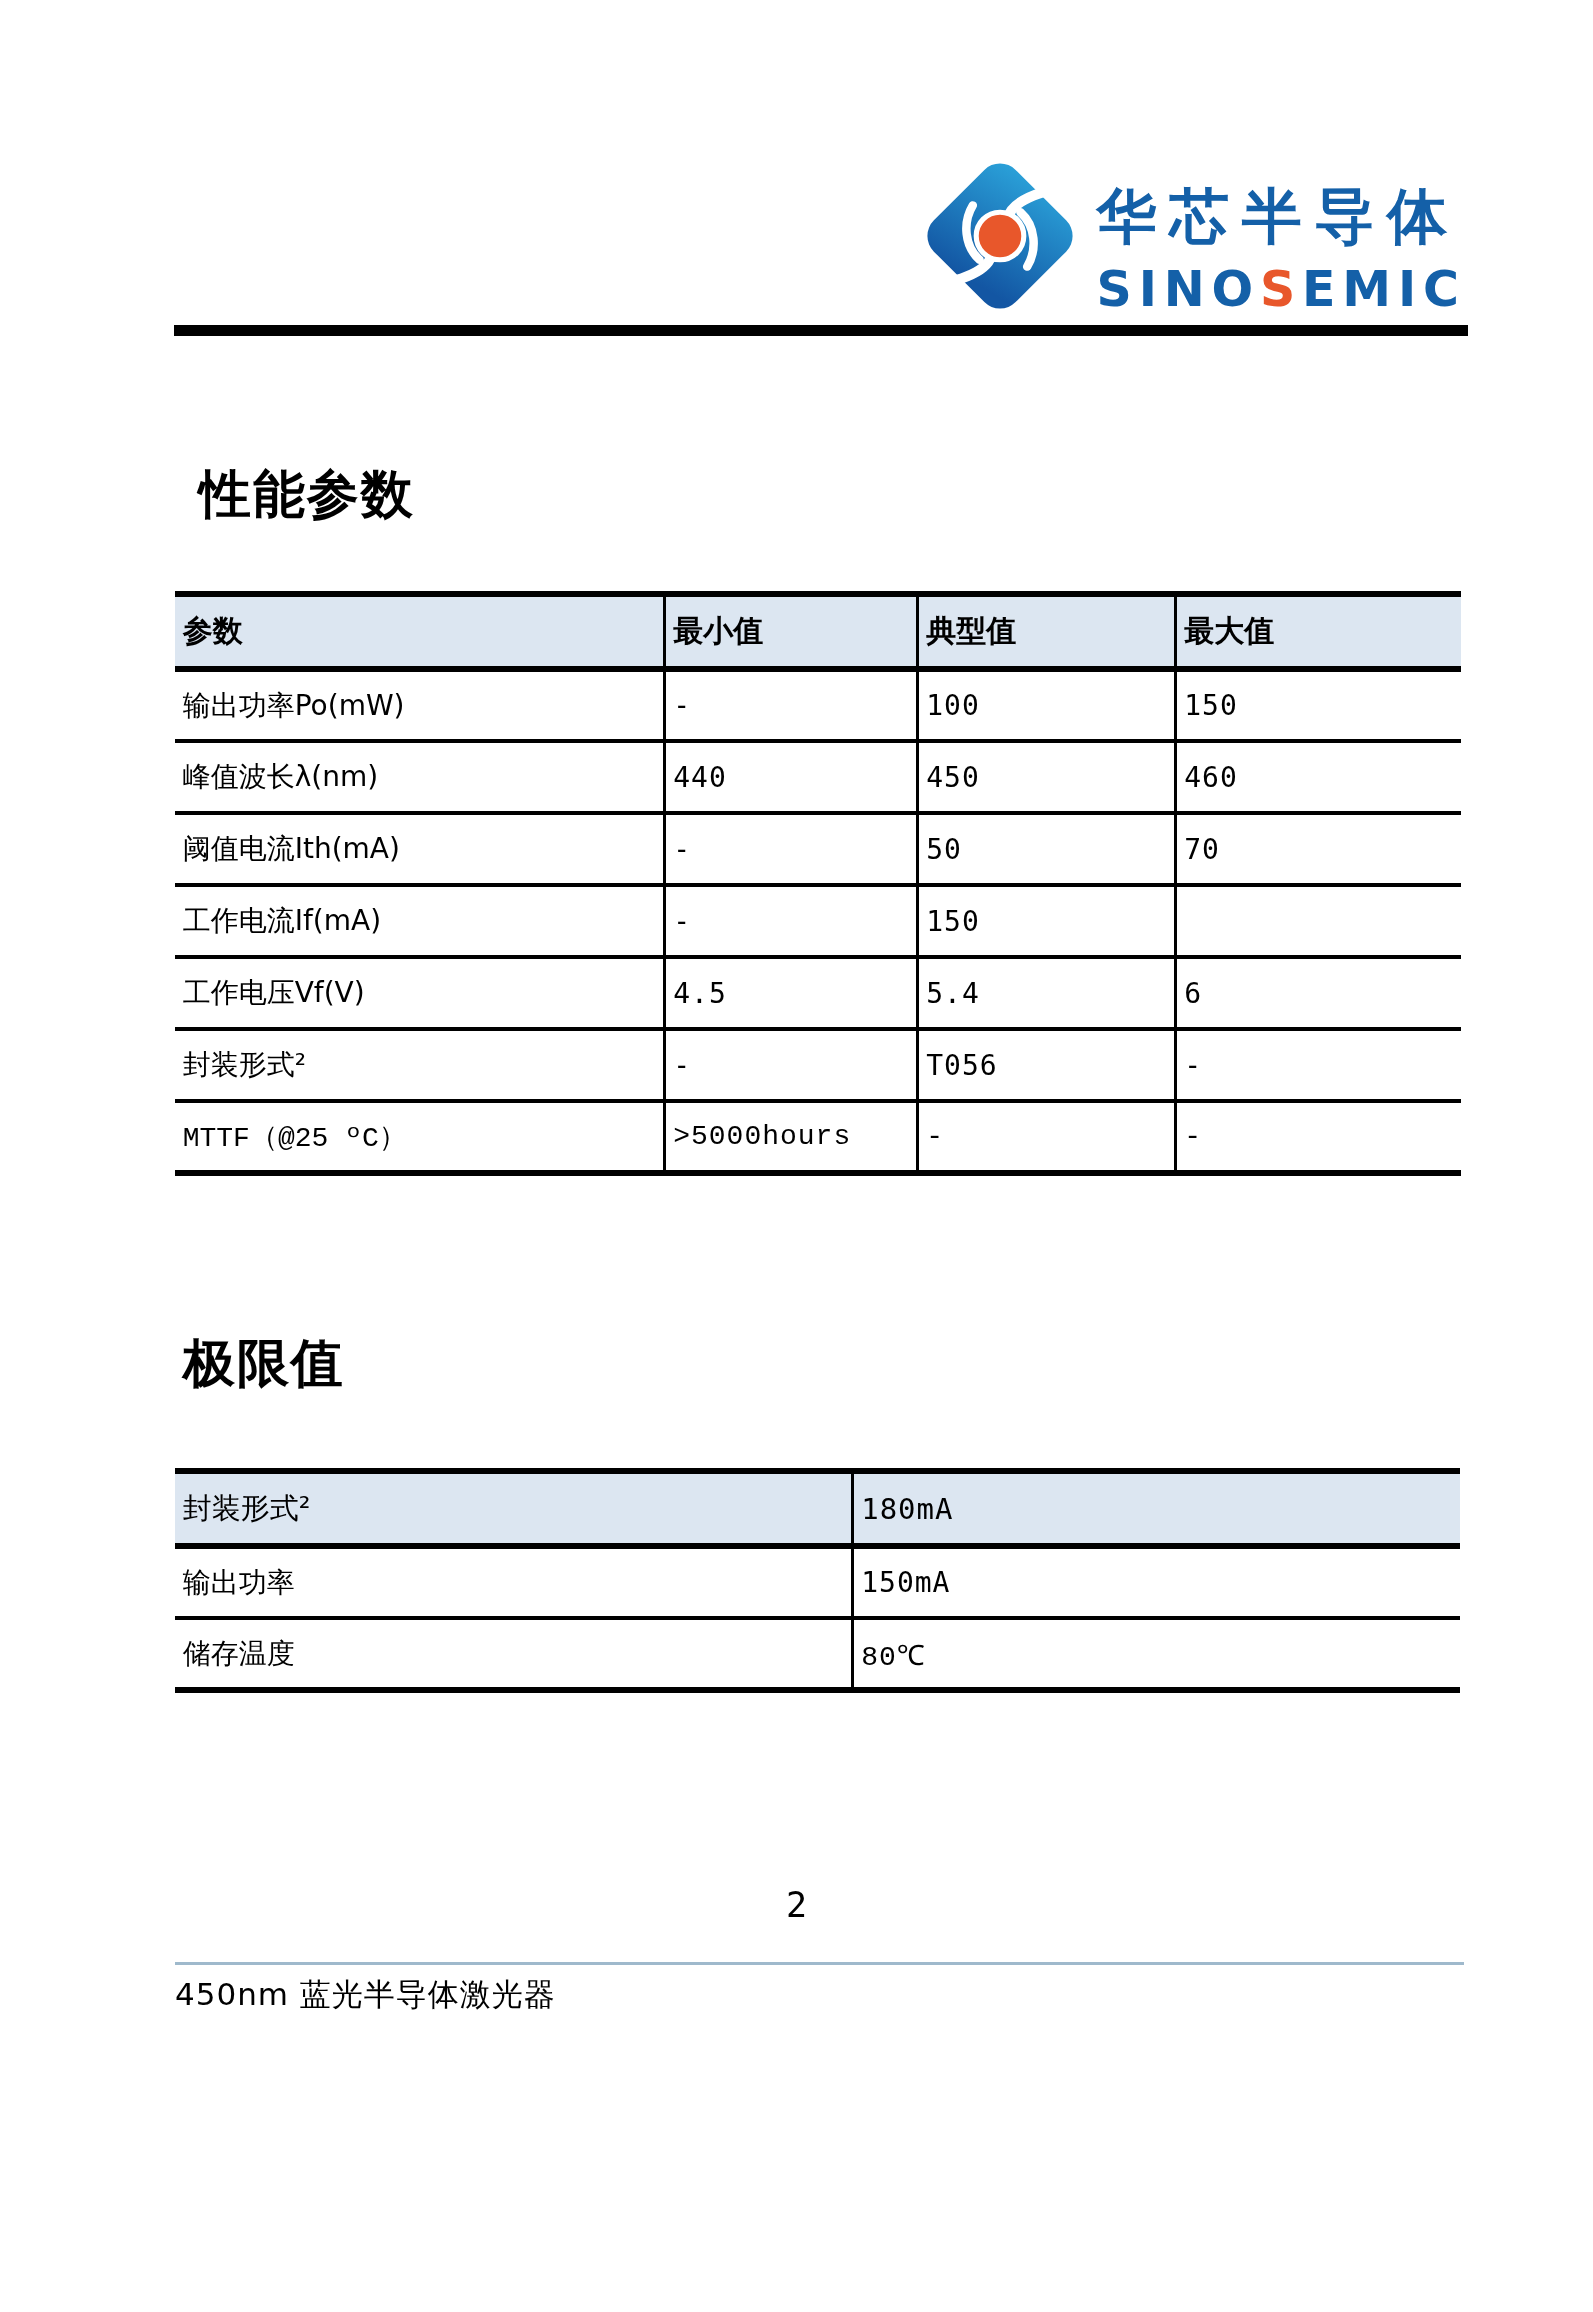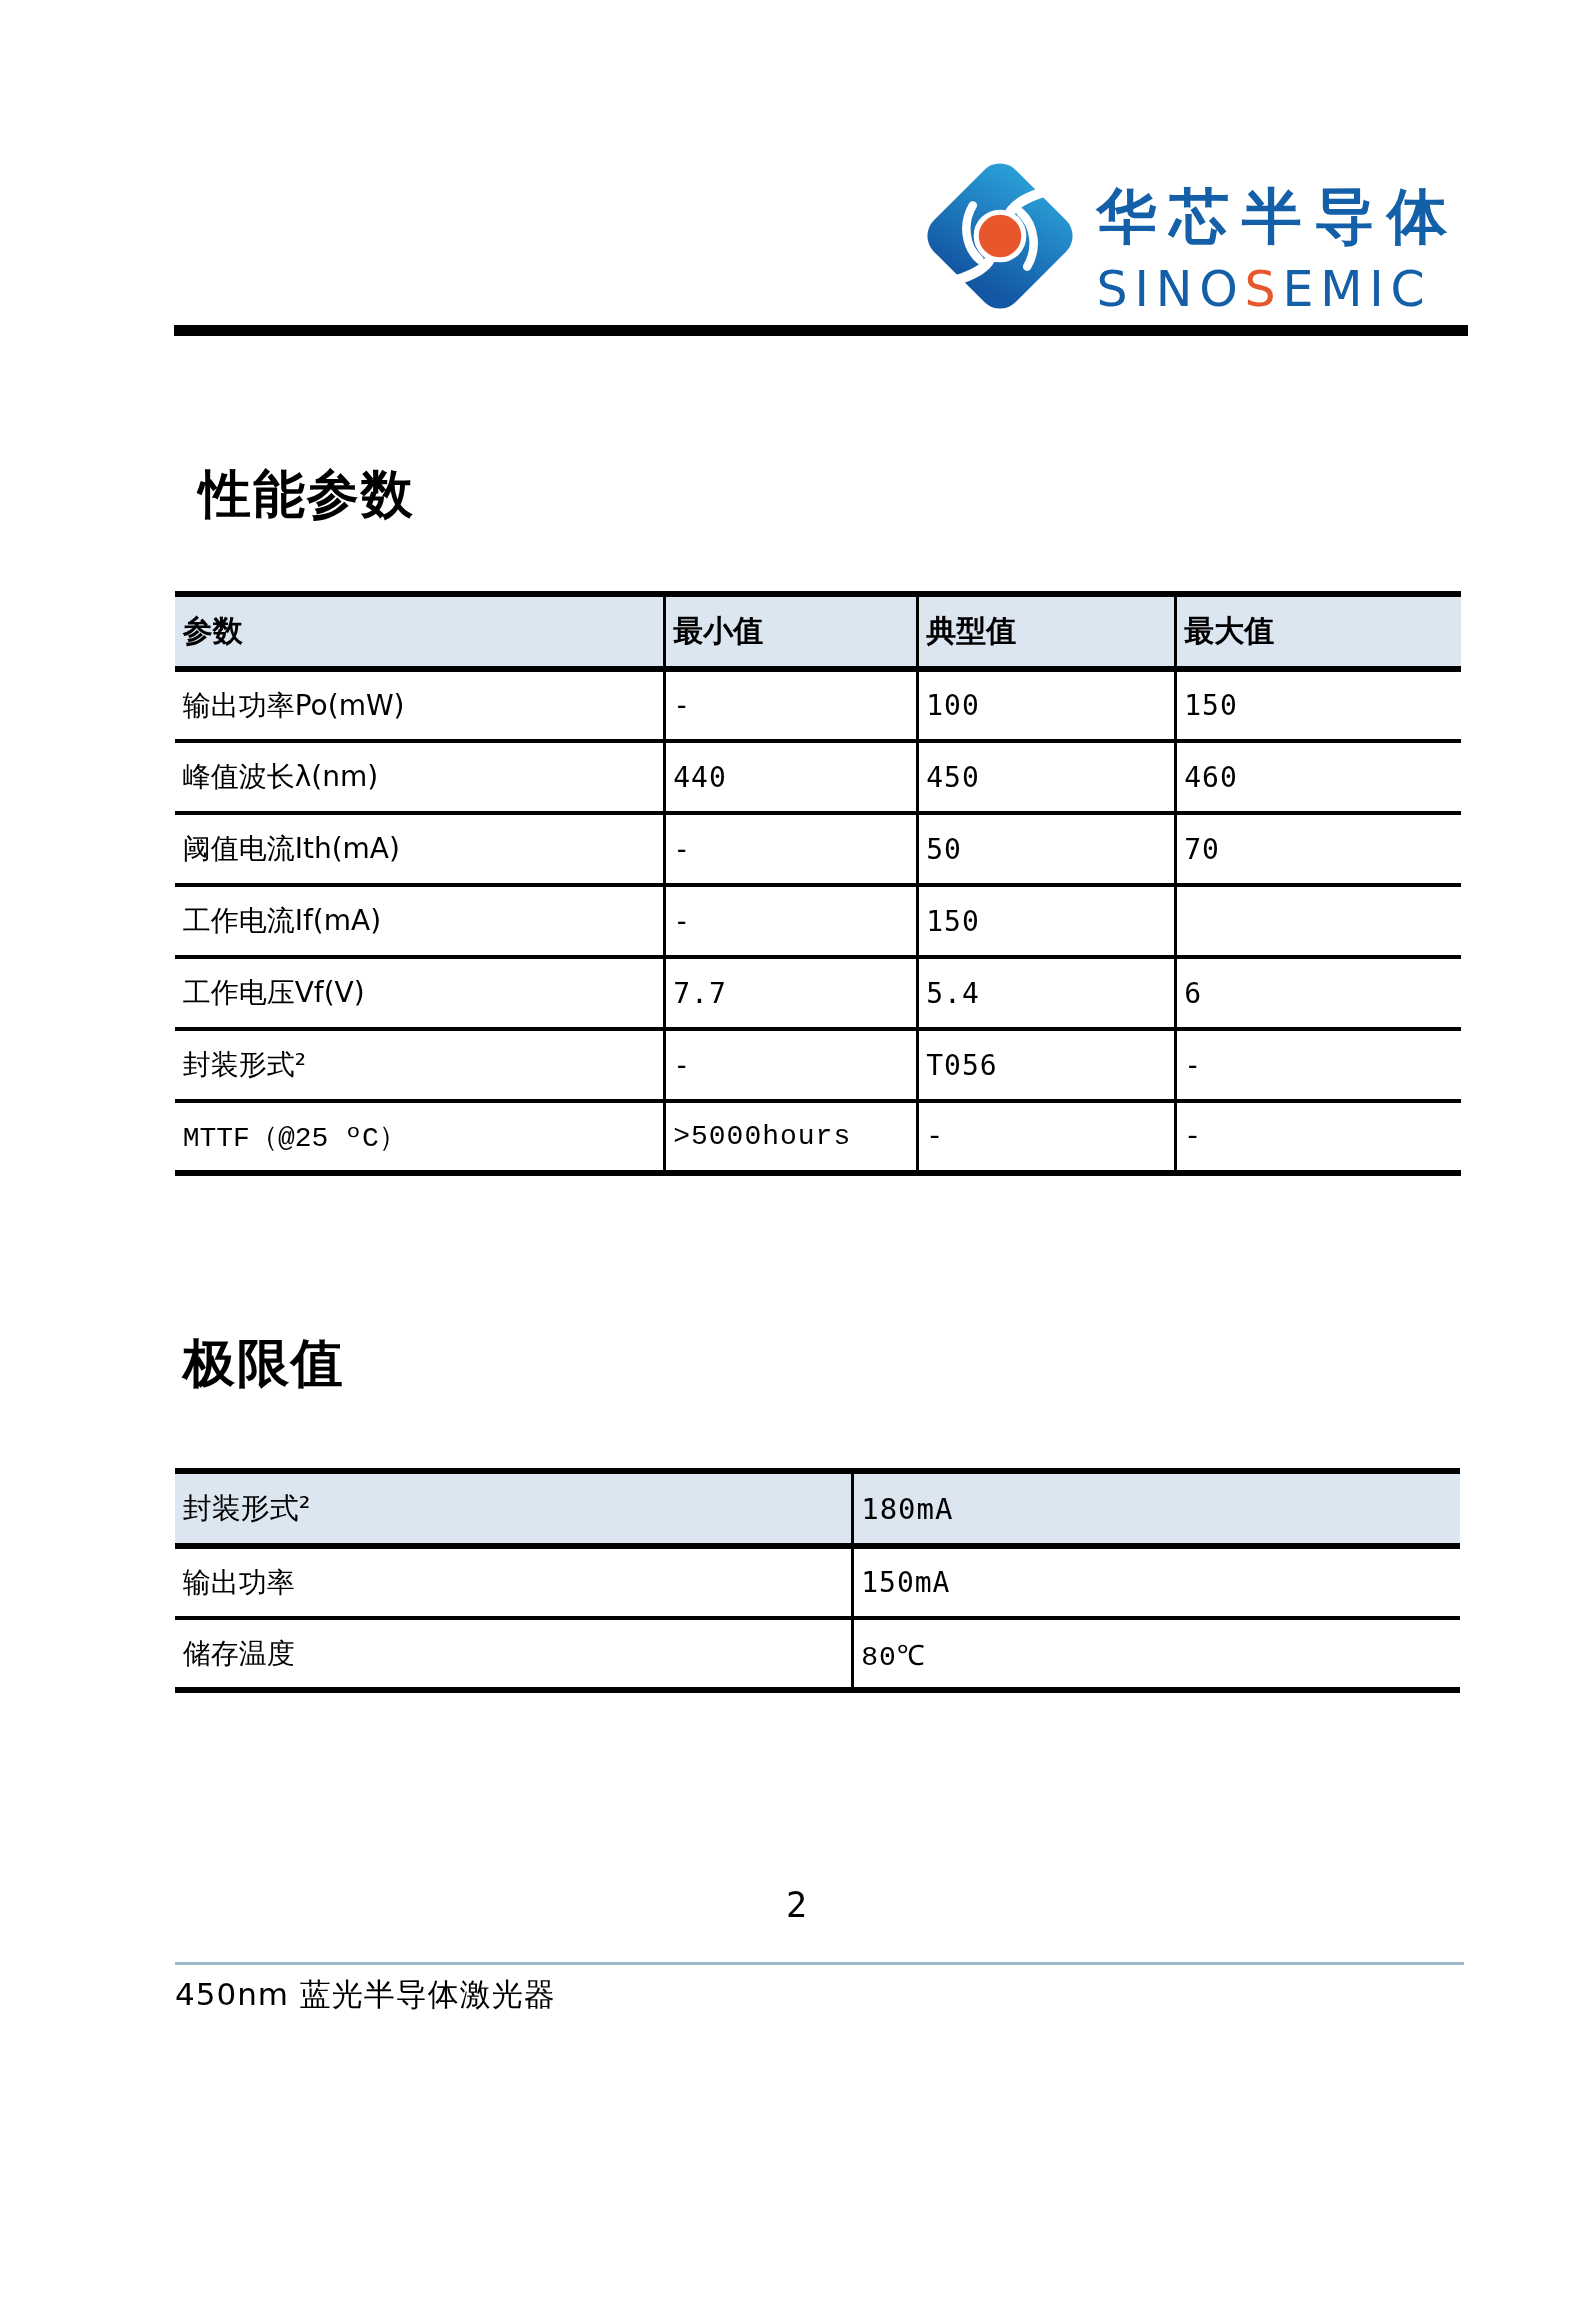--- a/index.html
+++ b/index.html
@@ -17,21 +17,21 @@
   
   .logo { position:absolute; left:915px; top:151px; display:flex; }
   .logo-mark { width:170px; height:170px; flex:0 0 auto; }
   .logo-text { margin-left:11.6px; margin-top:33px; width:378px; }
   .logo-cn {
     font-size:60px; line-height:64px; font-weight:bold;
     color:#1460a8; letter-spacing:12.6px; white-space:nowrap;
   }
   .logo-en {
     margin-top:16.4px;
-    font-size:49px; line-height:52px; font-weight:normal;
+    font-size:49px; line-height:52px; font-weight:bold;
     letter-spacing:6.8px; white-space:nowrap;
     color:#1460a8;
     font-family:"DejaVu Sans", sans-serif;
   }
   .logo-en .accent { color:#e8572b; }
 
   
   .header-rule {
     position:absolute; left:174px; top:325px;
     width:1294px; height:10.6px; background:#000;
@@ -158,21 +158,21 @@
         <td class="val">70</td>
       </tr>
       <tr>
         <td class="lbl">工作电流If(mA)</td>
         <td class="val">-</td>
         <td class="val">150</td>
         <td class="val"></td>
       </tr>
       <tr>
         <td class="lbl">工作电压Vf(V)</td>
-        <td class="val">7.7</td>
+        <td class="val">4.5</td>
         <td class="val">5.4</td>
         <td class="val">6</td>
       </tr>
       <tr>
         <td class="lbl">封装形式²</td>
         <td class="val">-</td>
         <td class="val">T056</td>
         <td class="val">-</td>
       </tr>
       <tr>

